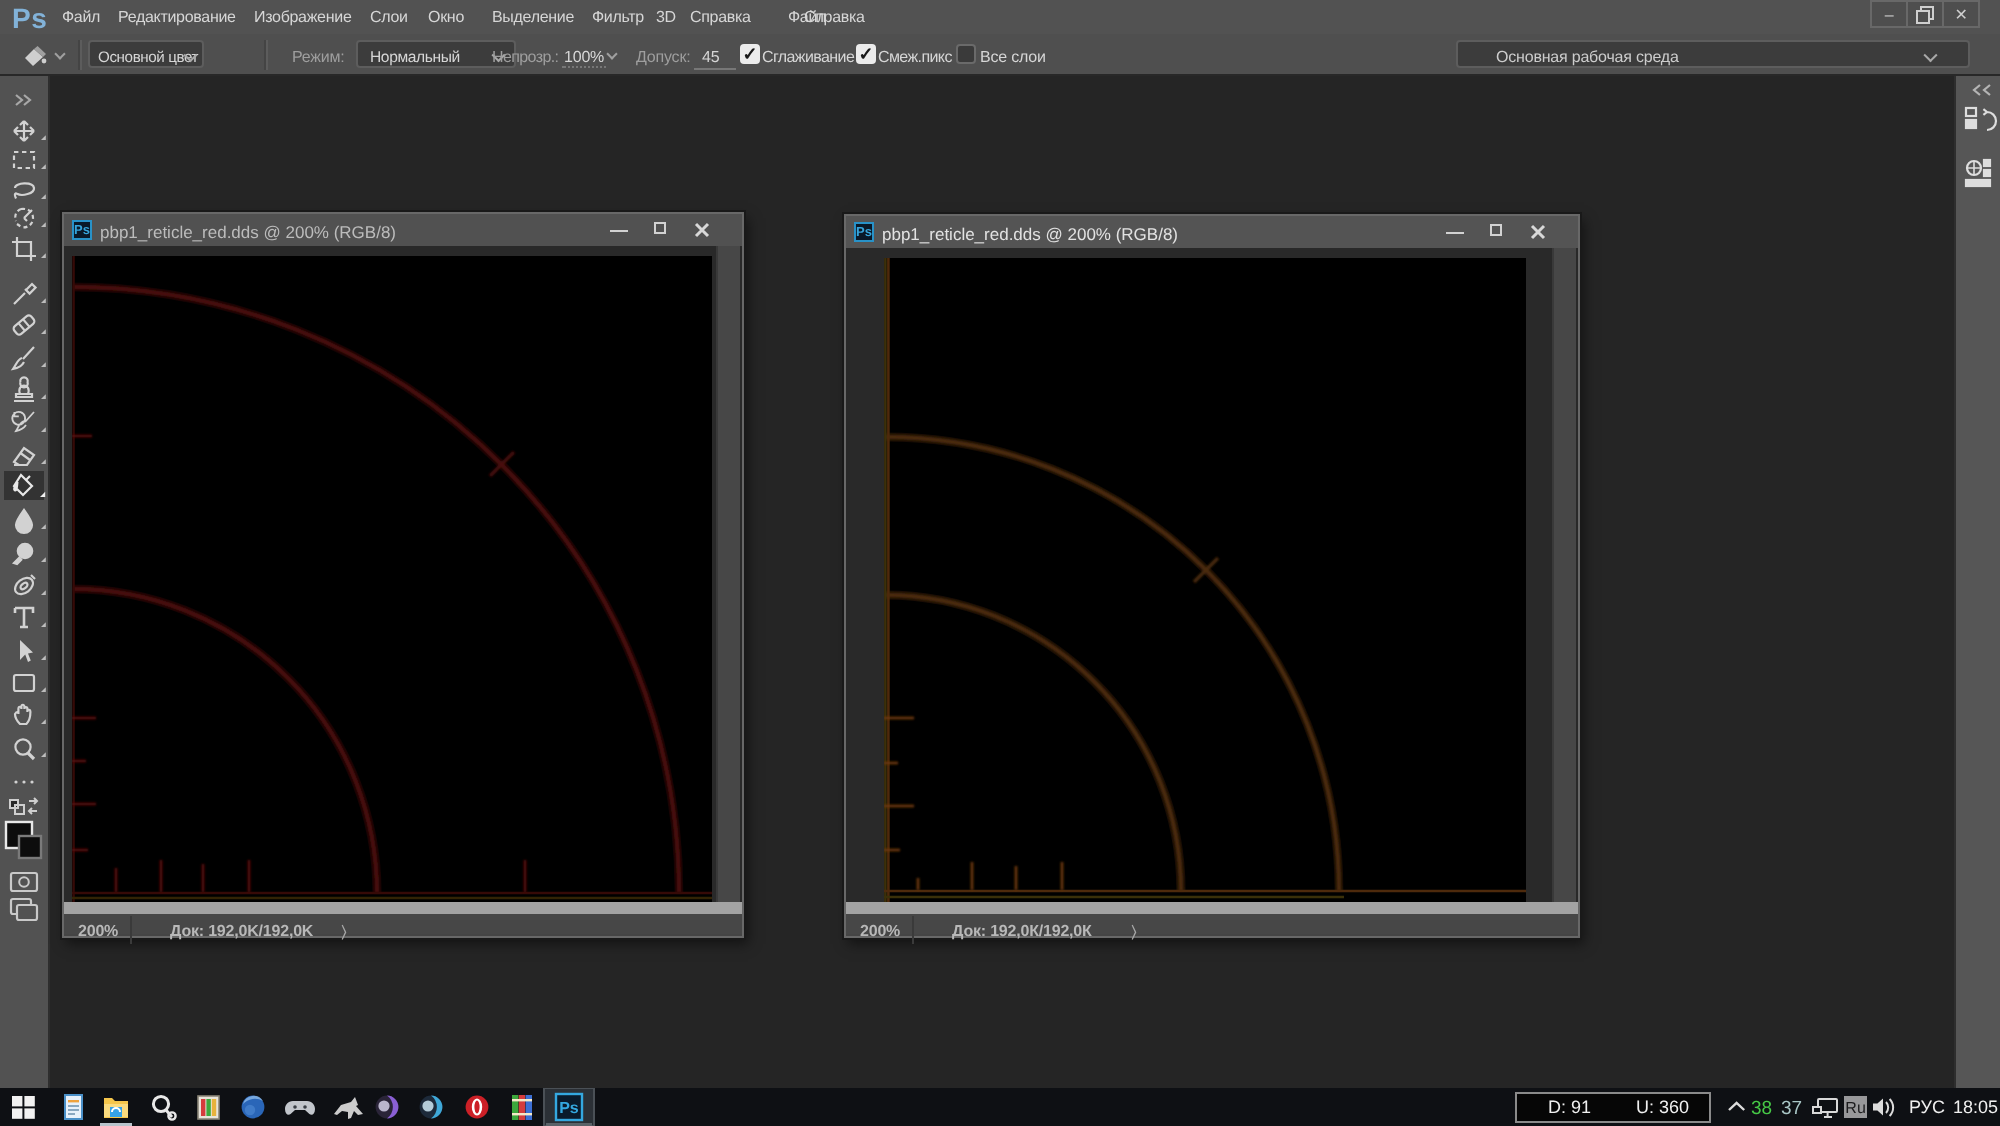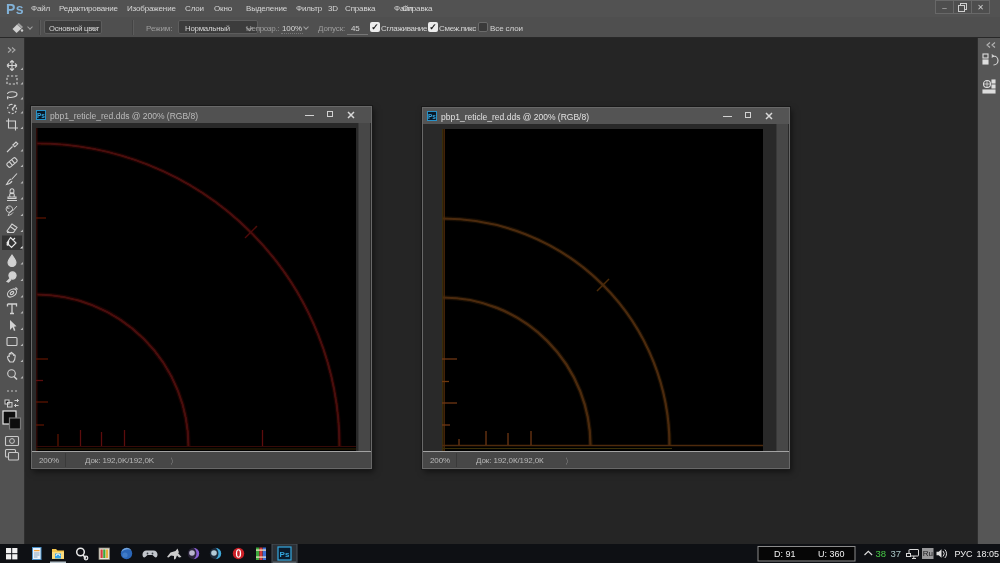--- a/index.html
+++ b/index.html
@@ -22,21 +22,21 @@
 .pswin{position:absolute;background:#454545;border:1px solid #686868;box-shadow:0 0 0 1px #191919,2px 3px 6px rgba(0,0,0,.5);}
 .ptitle{position:absolute;left:0;top:0;right:0;height:20px;background:#515151;border-bottom:1px solid #3c3c3c;color:#bcbcbc;font-size:8.5px;}
 .ptitle .psico{position:absolute;left:4px;top:2.5px;width:10px;height:10px;background:#0a1928;border:1px solid #2892c8;color:#36a5dc;font-size:6.5px;font-weight:bold;text-align:center;line-height:9px;}
 .ptitle .ttext{position:absolute;left:18px;top:3.5px;white-space:nowrap;}
 .tmin{position:absolute;right:57px;top:7.5px;width:9px;height:1.8px;background:#d2d2d2;}
 .tsq{position:absolute;right:38px;top:3.5px;width:6.5px;height:6.5px;border:1.3px solid #d2d2d2;}
 .tx{position:absolute;right:16px;top:3.5px;}
 .pcontent{position:absolute;background:#292929;}
 .pcanvas{position:absolute;background:#000;}
 .vscroll{position:absolute;width:12px;background:#474747;border-left:1px solid #393939;}
-.pstatus{position:absolute;left:0;right:0;bottom:1px;height:16px;background:#474747;border-top:1px solid #a3a3a3;color:#b8b8b8;font-size:8px;letter-spacing:-0.1px;}
+.pstatus{position:absolute;left:0;right:0;bottom:1px;height:16px;background:#474747;border-top:6px solid #a3a3a3;color:#b8b8b8;font-size:8px;letter-spacing:-0.1px;font-weight:bold;}
 .zoombox{position:absolute;left:1px;top:1px;width:33px;height:14px;border-right:1px solid #3a3a3a;padding:3px 0 0 6px;}
 .docinfo{position:absolute;left:53px;top:4px;}
 .stArr{position:absolute;top:4px;color:#a8a8a8;font-size:8px;}
 
 #taskbar{position:absolute;left:0;top:544px;width:1000px;height:19px;background:#0e1014;color:#e8e8e8;}
 </style></head>
 <body>
 <div id="mainbg"></div>
 
 <div id="menubar">
@@ -75,20 +75,21 @@
  <span style="position:absolute;left:281px;top:7px;color:#d6d6d6;border-bottom:1px dotted #777;padding:0 1px">100%</span>
  <span style="position:absolute;left:304px;top:8px;width:4px;height:4px;border-right:1.2px solid #a0a0a0;border-bottom:1.2px solid #a0a0a0;transform:rotate(45deg)"></span>
  <span style="position:absolute;left:318px;top:7px;color:#9e9e9e">Допуск:</span>
  <span style="position:absolute;left:347px;top:7px;color:#d6d6d6;border-bottom:1px solid #777;padding:0 8px 1px 4px">45</span>
  <span class="chk" style="left:370px">✓</span>
  <span style="position:absolute;left:381px;top:7px;color:#d6d6d6;letter-spacing:-0.3px">Сглаживание</span>
  <span class="chk" style="left:428px">✓</span>
  <span style="position:absolute;left:439px;top:7px;color:#d6d6d6;letter-spacing:-0.3px">Смеж.пикс</span>
  <span class="chk off" style="left:478px"></span>
  <span style="position:absolute;left:490px;top:7px;color:#d6d6d6">Все слои</span>
+ <span class="drop" style="left:728px;width:257px;color:#cccccc;padding-left:19px;font-size:8px">Основная рабочая среда<span class="arr" style="right:17px"></span></span>
 </div>
 
 <div id="toolbar">
  <svg style="position:absolute;left:7px;top:9px" width="10" height="6" viewBox="0 0 10 6">
       <path d="M1 0.5 L4 3 L1 5.5 M5 0.5 L8 3 L5 5.5" fill="none" stroke="#a8a8a8" stroke-width="1.1"></path>
     </svg>
  <svg style="position:absolute;left:0;top:0" width="25" height="506" viewBox="0 0 25 506">
   <g stroke="#d2d2d2" fill="none" stroke-width="1.1">
    <g transform="translate(12,27.5)">
           <path d="M-5 0 H5 M0 -5 V5 M-5 0 l2 -2 m-2 2 l2 2 M5 0 l-2 -2 m2 2 l-2 2 M0 -5 l-2 2 m2 -2 l2 2 M0 5 l-2 -2 m2 2 l2 -2"></path>

